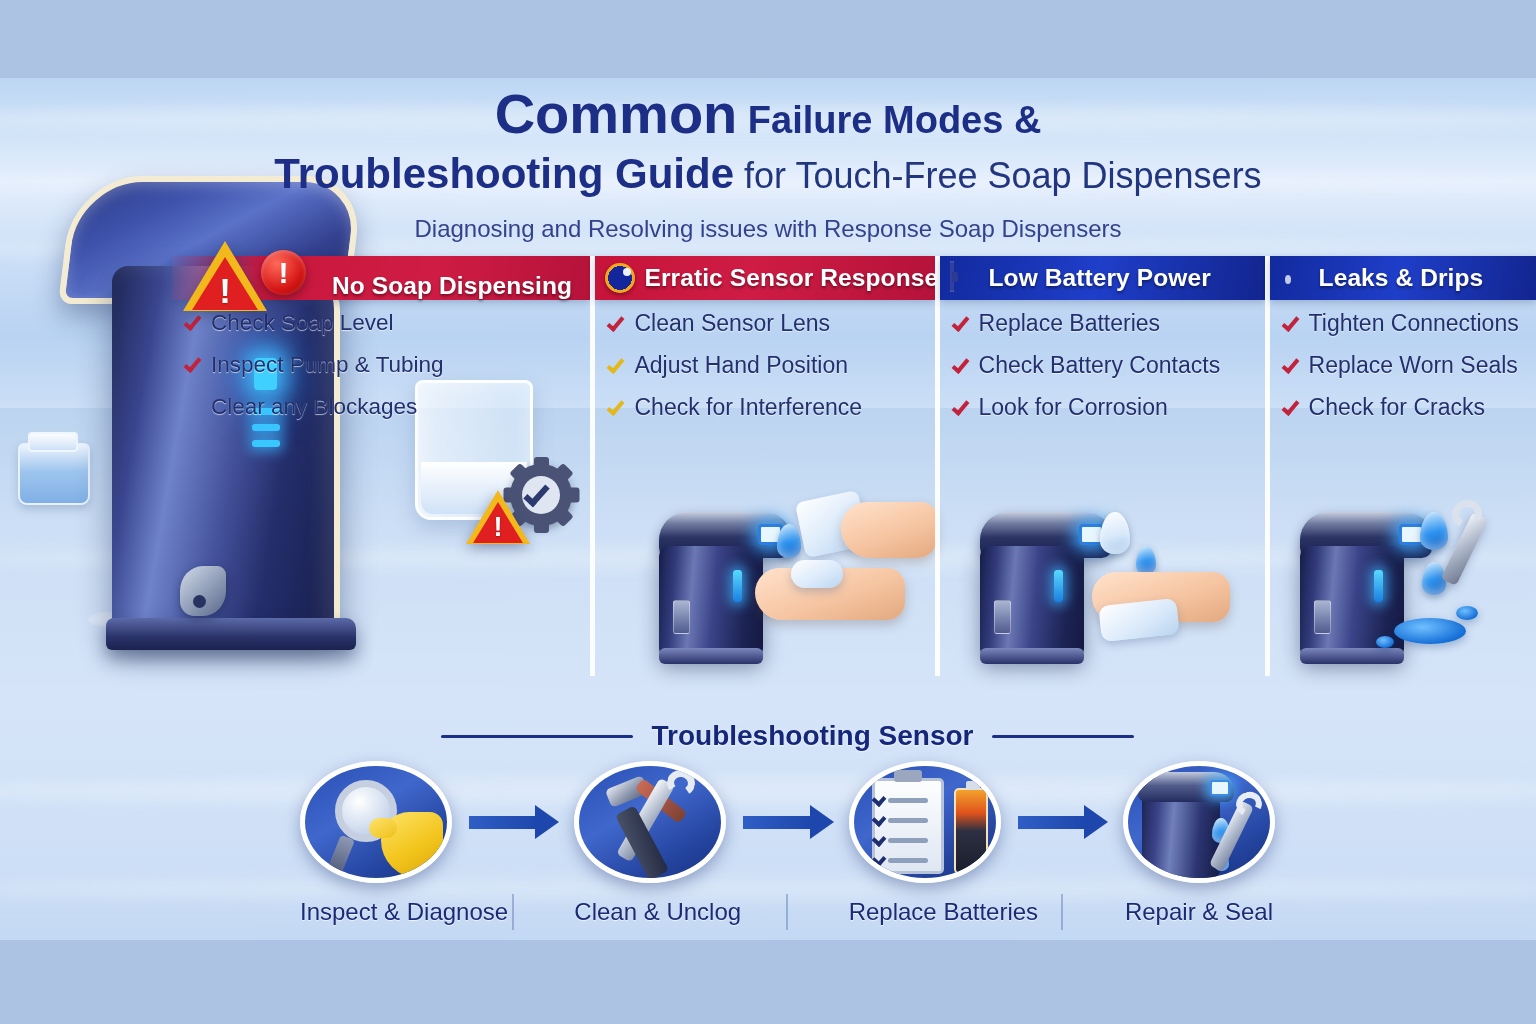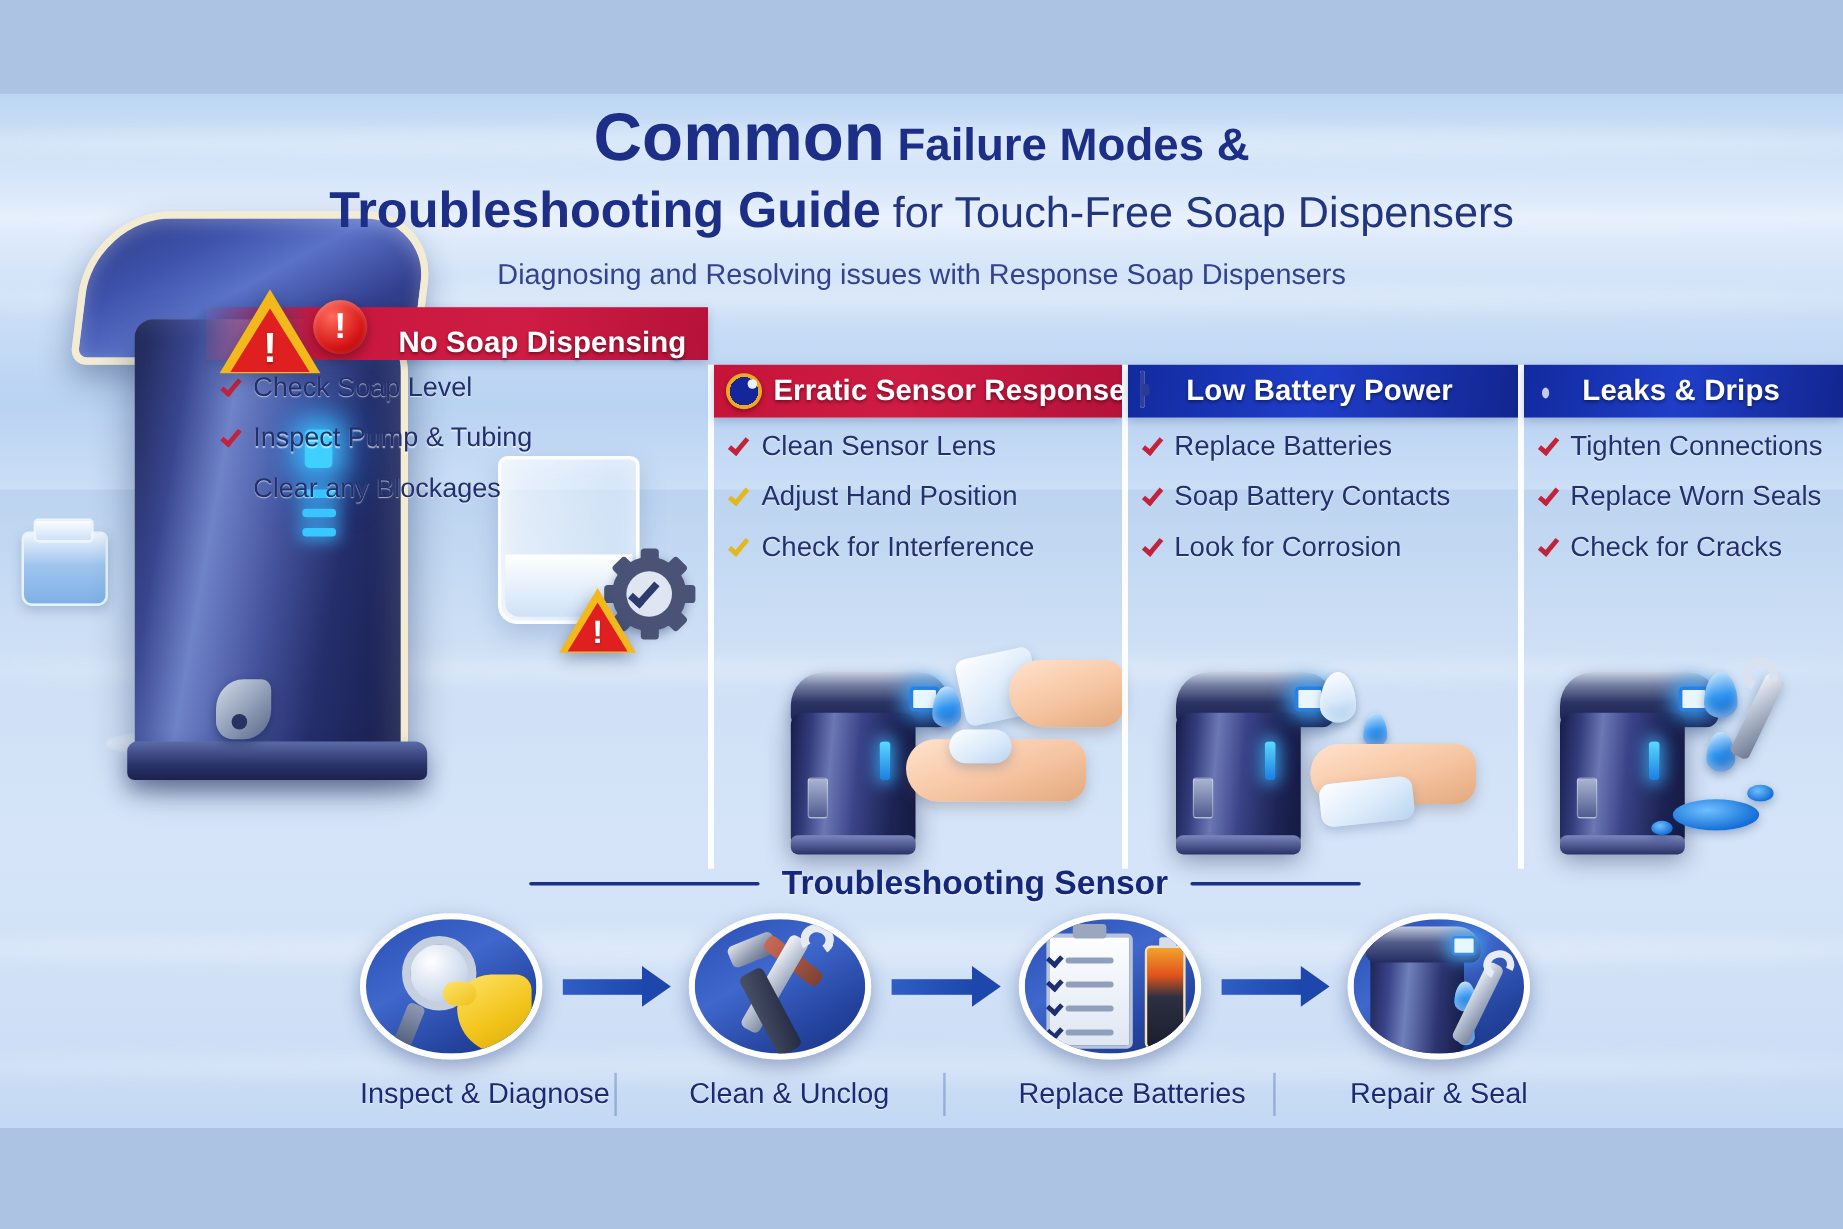--- a/index.html
+++ b/index.html
@@ -150,21 +150,21 @@
   }
 
   
   .cols { position:absolute; left:172px; top:178px; width:1364px; height:420px; z-index:10;
           display:flex; }
   .col { position:relative; height:420px; }
   .col.c1 { width:432px; }
   .col.c2 { width:355px; }
   .col.c3 { width:340px;padding-left:17px; }
   .col.c4 { width:280px; }
-  .col + .col { border-left:5px solid rgba(255,255,255,.92);margin-top:48px; }
+  .col + .col { border-left:5px solid rgba(255,255,255,.92); }
 
   .hdr {
     position:absolute; left:0; top:0; height:44px; width:100%;
     display:flex; align-items:center; gap:9px; padding:0 10px;
     color:#fff; font-size:24.5px; font-weight:bold; letter-spacing:.1px;
     text-shadow:0 2px 3px rgba(0,0,0,.45);
     box-shadow:0 3px 7px rgba(40,60,110,.25);
   }
   .hdr.red   { background:linear-gradient(100deg,#c61339 0%,#cf1c44 45%,#b5123a 100%); }
   .hdr.red.fade { background:linear-gradient(100deg,rgba(198,19,57,.06) 0%,#c8173d 22%,#cf1c44 62%,#b5123a 100%);align-items:flex-end; }
@@ -510,21 +510,21 @@
           <div class="item">
             <span class="ck red">
                 <i></i>
               </span>
             <span class="lbl">Replace Batteries</span>
           </div>
           <div class="item">
             <span class="ck red">
                 <i></i>
               </span>
-            <span class="lbl">Soap Battery Contacts</span>
+            <span class="lbl">Check Battery Contacts</span>
           </div>
           <div class="item">
             <span class="ck red">
                 <i></i>
               </span>
             <span class="lbl">Look for Corrosion</span>
           </div>
         </div>
         <div class="pic">
           <div class="mini" style="left:40px;">

